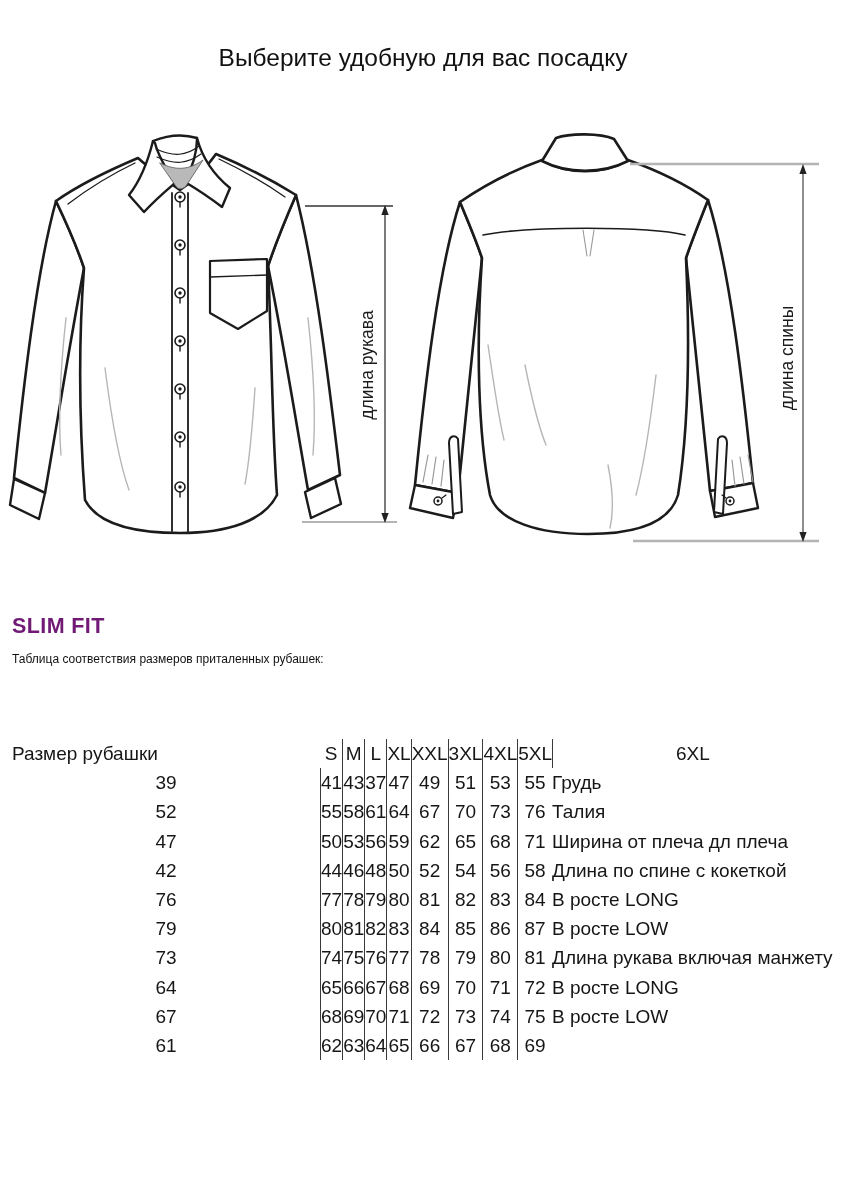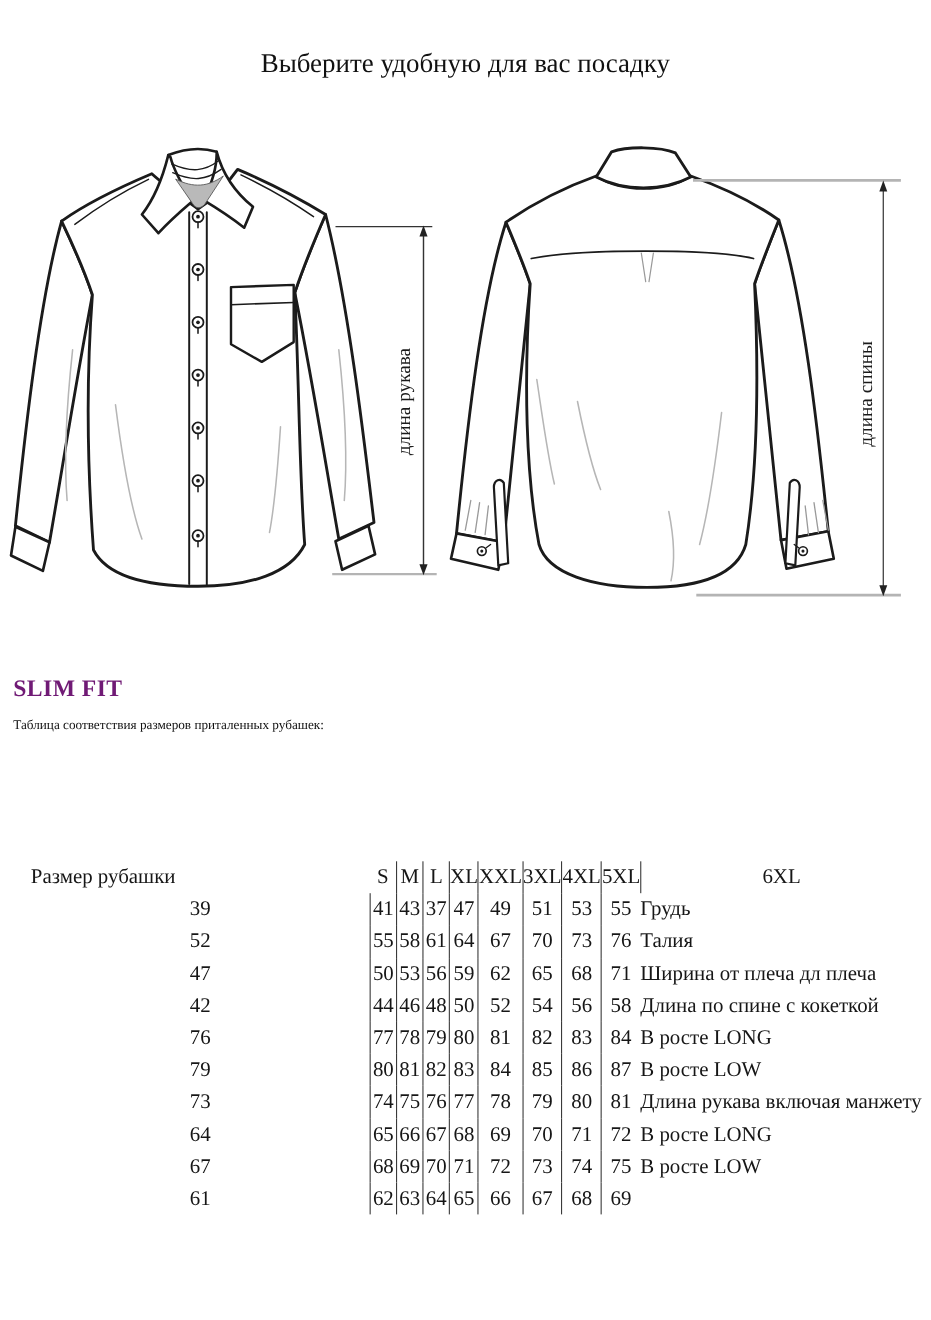--- a/index.html
+++ b/index.html
@@ -1,30 +1,30 @@
 <!DOCTYPE html>
 <html><head>
 <meta charset="utf-8">
 <style>
   html,body{margin:0;padding:0;background:#fff;}
   .canvas{position:relative;width:846px;height:1200px;background:#fff;overflow:hidden;
-          font-family:Liberation Serif, serif;color:#000;}
+          font-family:Liberation Sans, sans-serif;color:#000;}
   .title{position:absolute;left:0;top:44px;width:846px;text-align:center;
          font-size:24.5px;color:#111;}
   .fig{position:absolute;left:0;top:0;}
   .measure-label{position:absolute;width:200px;height:20px;line-height:20px;text-align:center;
          font-size:17.5px;color:#1a1a1a;transform:rotate(-90deg);transform-origin:center;}
   #sleeve-label{left:267px;top:355px;}
   #back-label{left:687px;top:348px;}
   .fit-heading{position:absolute;left:12px;top:614px;font-size:21.5px;font-weight:bold;
          letter-spacing:.4px;color:#701a75;}
   .fit-subtitle{position:absolute;left:12px;top:652px;font-size:12px;color:#111;}
-  .size-table{position:absolute;left:28px;top:739px;width:810px;display:grid;
+  .size-table{position:absolute;left:12px;top:739px;width:810px;display:grid;
          grid-template-columns:308px repeat(9,1fr);grid-auto-rows:29.2px;
-         font-size:19px;color:#161616;margin-top:44px;}
+         font-size:19px;color:#161616;}
   .cell{line-height:29.2px;white-space:nowrap;}
   .cell.label{text-align:left;}
   .cell.val{text-align:center;}
   .cell.divided{border-left:1px solid #3a3a3a;}
   svg{display:block;}
 </style>
 </head>
 <body>
 
 <div class="canvas">

